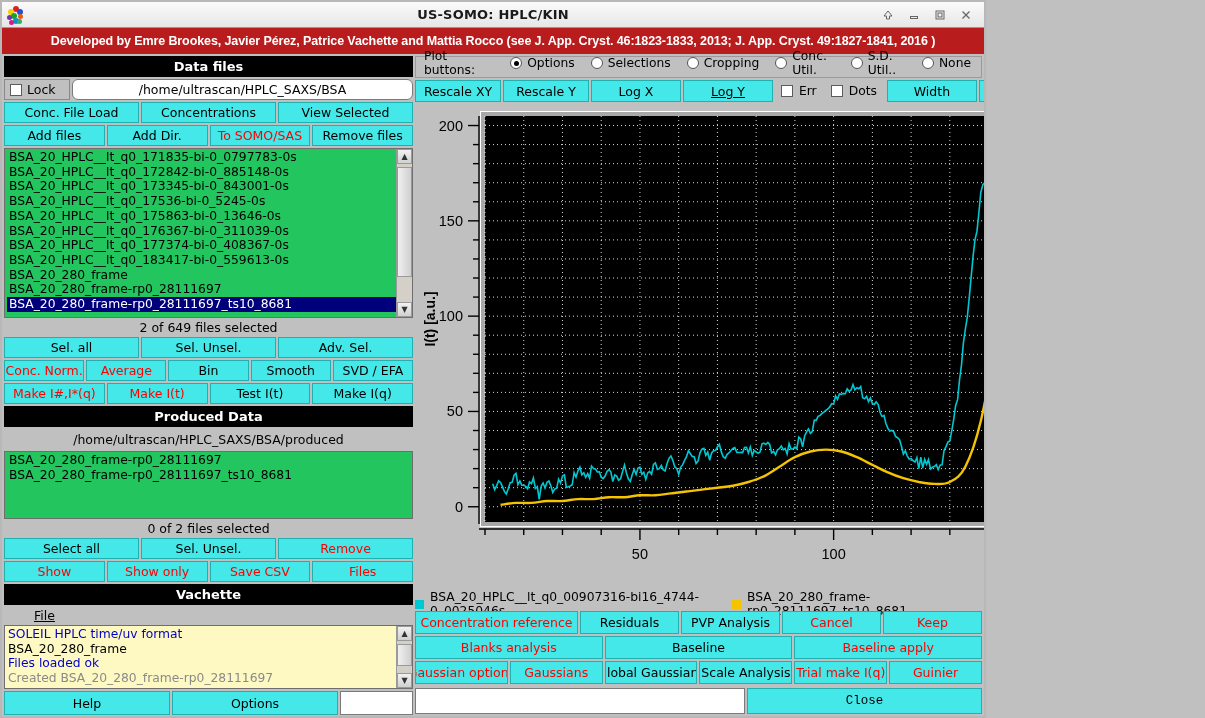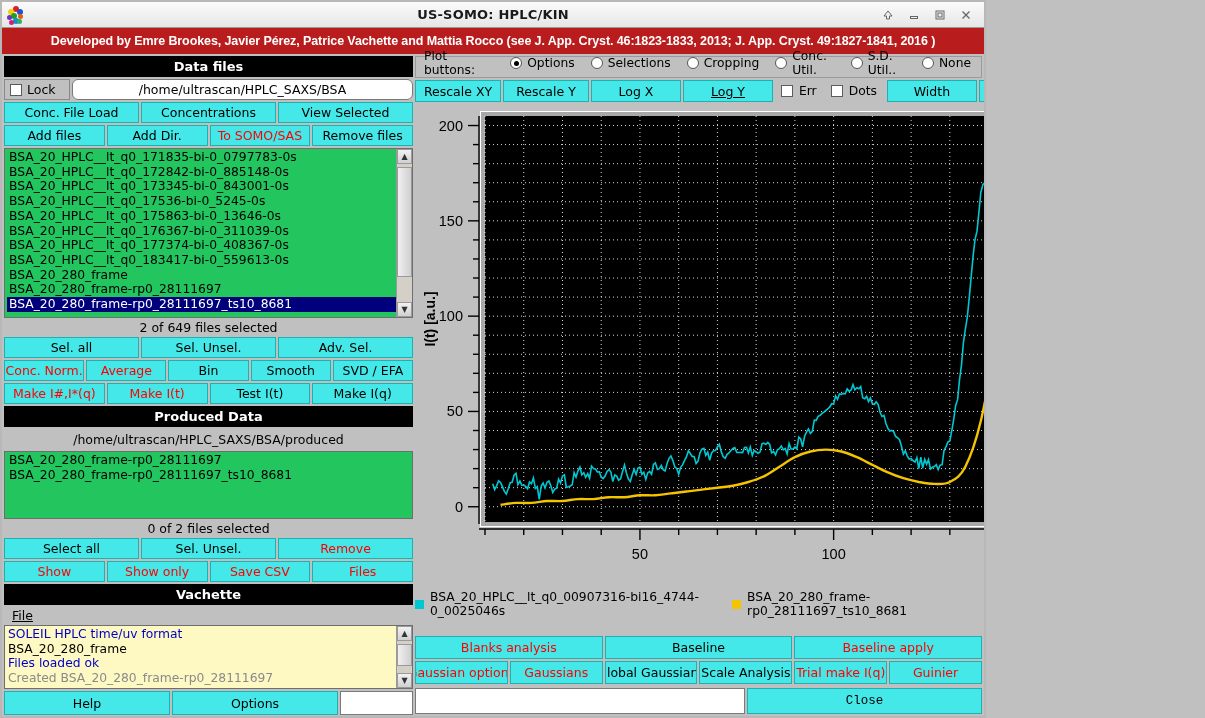--- a/index.html
+++ b/index.html
@@ -69,21 +69,21 @@
           border:1px solid #9a9a9a;box-sizing:border-box;display:flex;
           align-items:center;justify-content:center;font-size:8px;color:#333;}
   .sthumb{position:absolute;left:0;right:0;background:linear-gradient(90deg,#f0f0f0,#cfcfcf);
           border:1px solid #9a9a9a;box-sizing:border-box;}
 
   .statline{text-align:center;font-size:12.5px;padding:2px 0;box-sizing:border-box;}
 
   
   .msgmenu{height:20px;display:flex;align-items:center;padding-left:8px;
            font-size:12.5px;box-sizing:border-box;}
-  .msgmenu u{}
+  .msgmenu u{margin-left:22px;}
   .msgwrap{background:#fef9c3;border:1px solid #6e6e6e;box-sizing:border-box;display:flex;overflow:hidden;}
   .msgbody{flex:1;padding:1px 0 0 3px;overflow:hidden;}
   .ml{font-size:12.3px;line-height:14.6px;white-space:nowrap;}
 
   
   .right{position:absolute;left:413px;top:54px;right:2px;bottom:2px;}
   .plotopt{height:22px;display:flex;align-items:flex-end;gap:0;
            border:1px solid #9a9a9a;background:#c0c0c0;box-sizing:border-box;font-size:12.3px;}
   .plotopt .lab{padding:0 8px 0 8px;}
   .radio{display:flex;align-items:center;gap:5px;padding:0 10px 0 6px;}
@@ -427,20 +427,27 @@
           <span class="lgsw" style="background: rgb(0, 200, 210);"></span>
           <span>BSA_20_HPLC__lt_q0_00907316-bi16_4744-0_0025046s</span>
         </div>
         <div class="lgitem">
           <span class="lgsw" style="background: rgb(245, 196, 0);"></span>
           <span>BSA_20_280_frame-rp0_28111697_ts10_8681</span>
         </div>
       </div>
 
     <div class="bottombtns">
+      <div class="row" style="margin-top:0;">
+        <div class="btn red" style="height:23px;flex:0 0 163px;">Concentration reference</div>
+        <div class="btn" style="height:23px;">Residuals</div>
+        <div class="btn" style="height:23px;">PVP Analysis</div>
+        <div class="btn red" style="height:23px;">Cancel</div>
+        <div class="btn red" style="height:23px;">Keep</div>
+      </div>
       <div class="row">
         <div class="btn red" style="height:23px;">Blanks analysis</div>
         <div class="btn" style="height:23px;">Baseline</div>
         <div class="btn red" style="height:23px;">Baseline apply</div>
       </div>
       <div class="row">
         <div class="btn red" style="height:23px;">Gaussian options</div>
         <div class="btn red" style="height:23px;">Gaussians</div>
         <div class="btn" style="height:23px;">Global Gaussians</div>
         <div class="btn" style="height:23px;">Scale Analysis</div>

